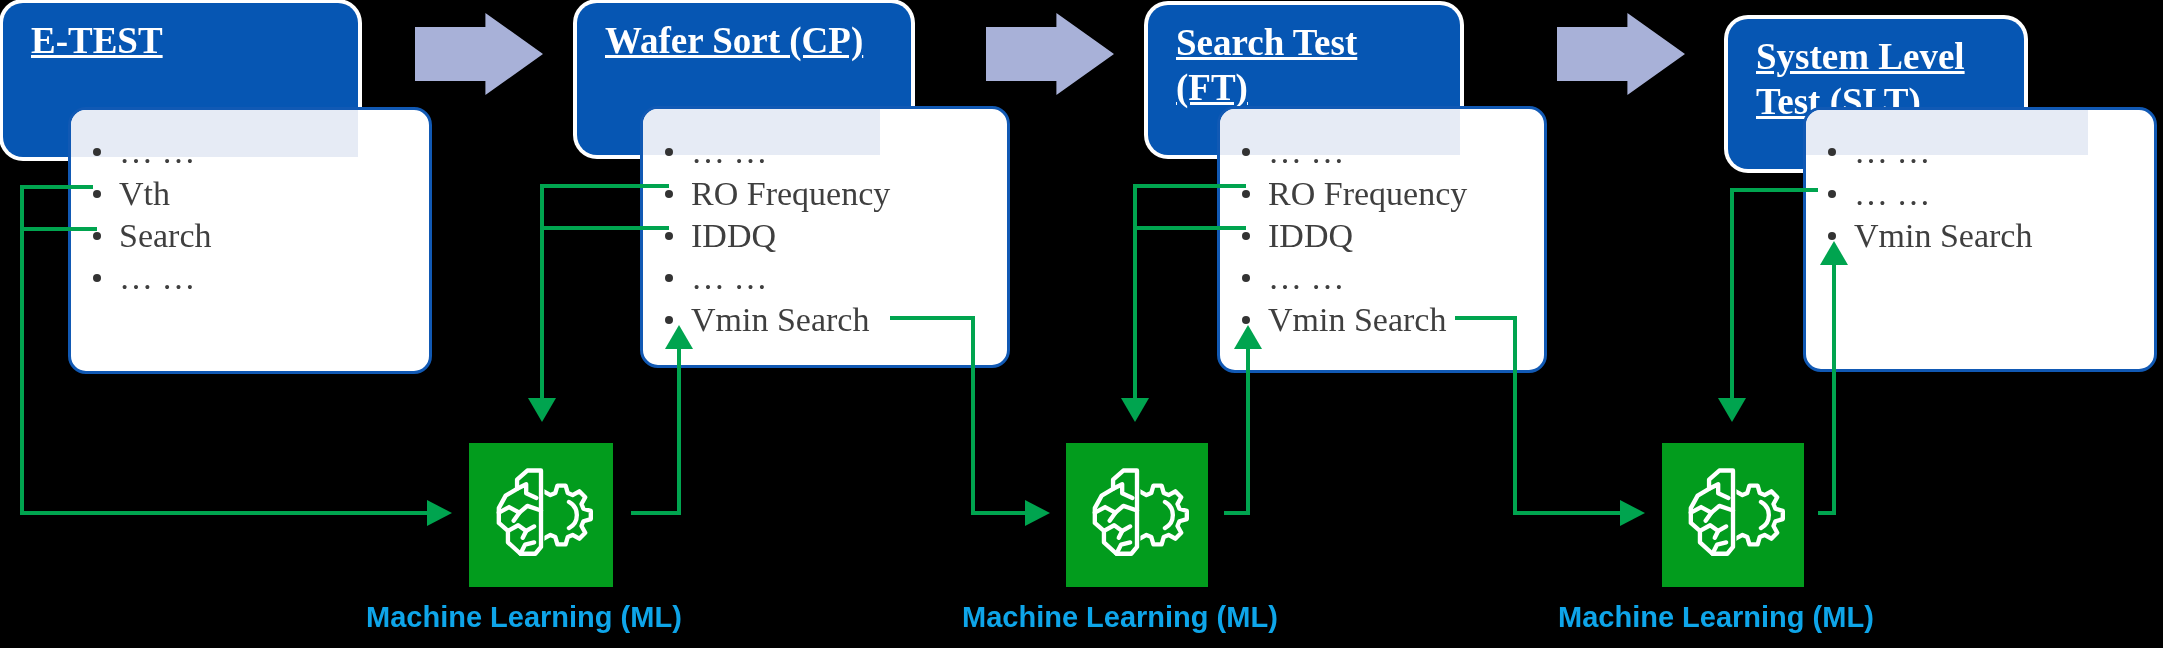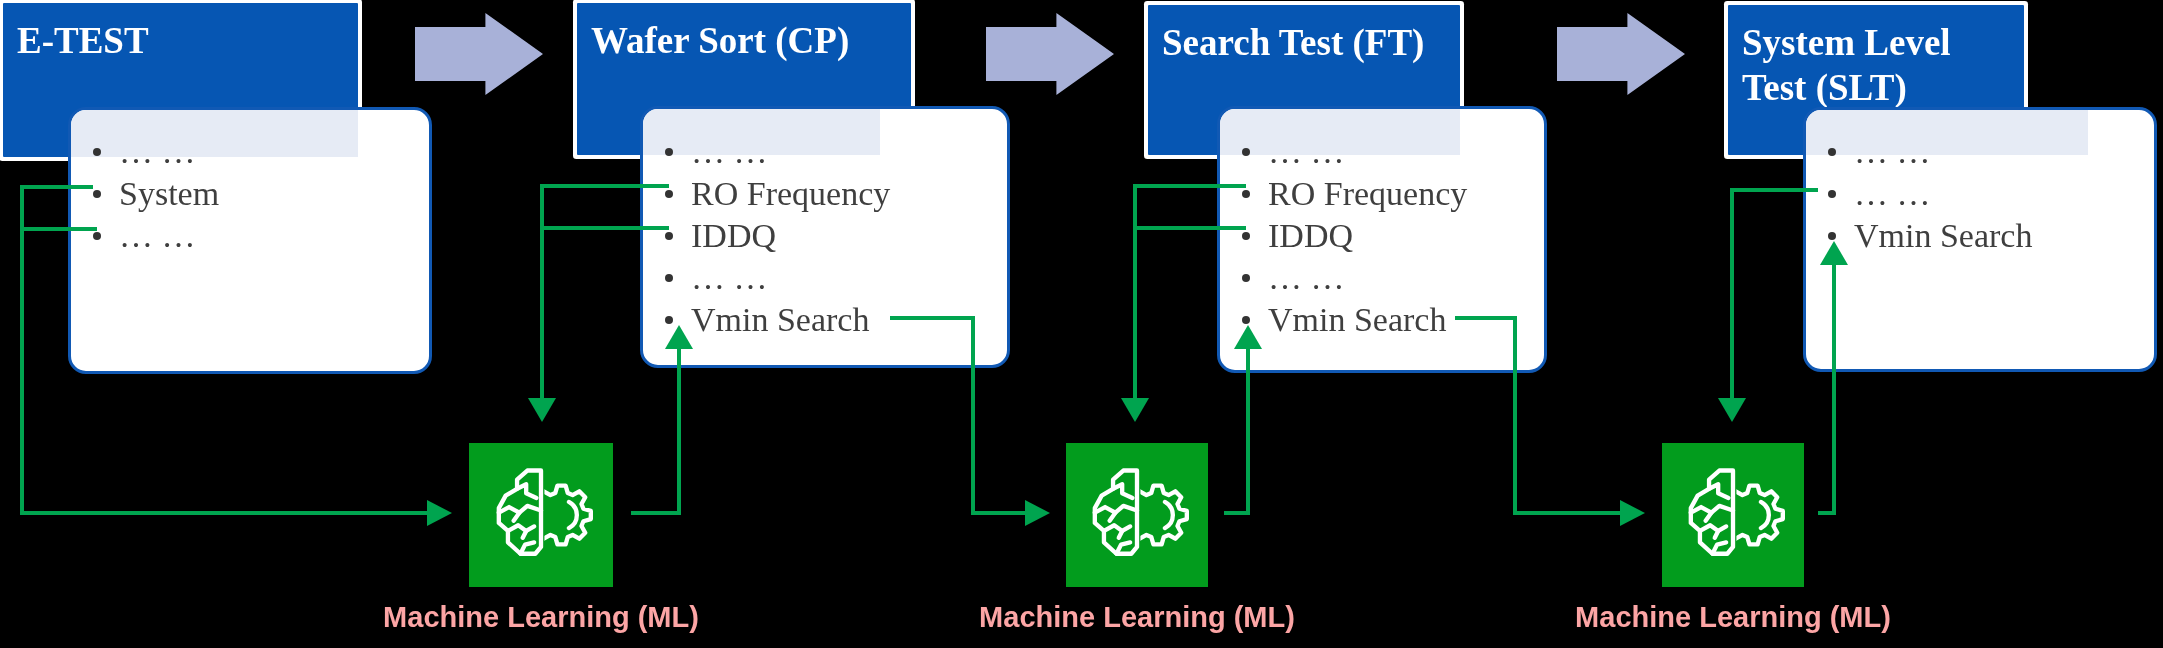--- a/index.html
+++ b/index.html
@@ -2,24 +2,25 @@
 <html><head>
 <meta charset="utf-8">
 <style>
   html,body{margin:0;padding:0;background:#000;}
   #canvas{
     position:relative;width:2163px;height:648px;background:#000;overflow:hidden;
     font-family:"Liberation Serif", serif;
   }
   
   .hdr{
-    position:absolute;background:#0656B3;border-radius:1px;
+    position:absolute;background:#0656B3;border-radius:20px;
     box-shadow:0 0 0 4px #FFFFFF;color:#FFFFFF;font-weight:bold;
-    font-size:37px;line-height:1.22;padding:15px 14px;box-sizing:border-box;
+    font-size:37px;line-height:1.22;padding:15px 28px;box-sizing:border-box;
     font-family:"Liberation Serif", serif;
+    text-decoration:underline;
   }
   
   .card{
     position:absolute;background:#FFFFFF;border:3px solid #1159B4;
     border-radius:18px;box-sizing:border-box;
   }
   .tint{
     position:absolute;top:0;left:0;background:#E6EBF5;
     border-top-left-radius:15px;
   }
@@ -39,23 +40,23 @@
     position:absolute;width:128px;height:82px;background:#A8B1D8;
     clip-path:polygon(0% 17%, 55% 17%, 55% 0%, 100% 50%, 55% 100%, 55% 83%, 0% 83%);
   }
   
   .mlbox{
     position:absolute;width:142px;height:144px;background:#029C1D;
     display:flex;align-items:center;justify-content:center;
   }
   .mlbox svg{width:114px;height:114px;display:block;}
   .mllabel{
-    position:absolute;width:350px;text-align:center;
+    position:absolute;width:350px;text-align:left;
     font-family:"Liberation Sans", sans-serif;font-weight:bold;
-    font-size:29px;color:#fca5a5;white-space:nowrap;
+    font-size:29px;color:#0ea5e9;white-space:nowrap;
   }
   
   .gl{position:absolute;background:#00A44F;}
   .ga{position:absolute;width:0;height:0;}
   .ga-r{border-top:13px solid transparent;border-bottom:13px solid transparent;border-left:25px solid #00A44F;}
   .ga-d{border-left:14px solid transparent;border-right:14px solid transparent;border-top:24px solid #00A44F;}
   .ga-u{border-left:14px solid transparent;border-right:14px solid transparent;border-bottom:24px solid #00A44F;}
   .z-top{z-index:6;}
 </style>
 </head>
@@ -88,33 +89,34 @@
 
   <div class="hdr" style="left:3px;top:3px;width:355px;height:154px;">
     <span>E-TEST</span>
   </div>
   <div class="hdr" style="left:577px;top:3px;width:334px;height:152px;">
     <span>Wafer Sort (CP)</span>
   </div>
   <div class="hdr" style="left:1148px;top:5px;width:312px;height:150px;">
     <span>Search Test (FT)</span>
   </div>
-  <div class="hdr" style="left:1728px;top:5px;width:296px;height:150px;">
+  <div class="hdr" style="left:1728px;top:19px;width:296px;height:150px;">
     <span>System Level Test (SLT)</span>
   </div>
 
   <div class="barrow" style="left:415px;top:13px;"></div>
   <div class="barrow" style="left:986px;top:13px;"></div>
   <div class="barrow" style="left:1557px;top:13px;"></div>
 
   <div class="card" style="left:68px;top:107px;width:364px;height:267px;">
     <div class="tint" style="width:287px;height:47px;"></div>
     <ul class="items" style="top:21px;">
       <li>… …</li>
-      <li>System</li>
+      <li>Vth</li>
+      <li>Search</li>
       <li>… …</li>
     </ul>
   </div>
 
   <div class="card" style="left:640px;top:106px;width:370px;height:262px;">
     <div class="tint" style="width:237px;height:46px;"></div>
     <ul class="items" style="top:22px;">
       <li>… …</li>
       <li>RO Frequency</li>
       <li>IDDQ</li>

